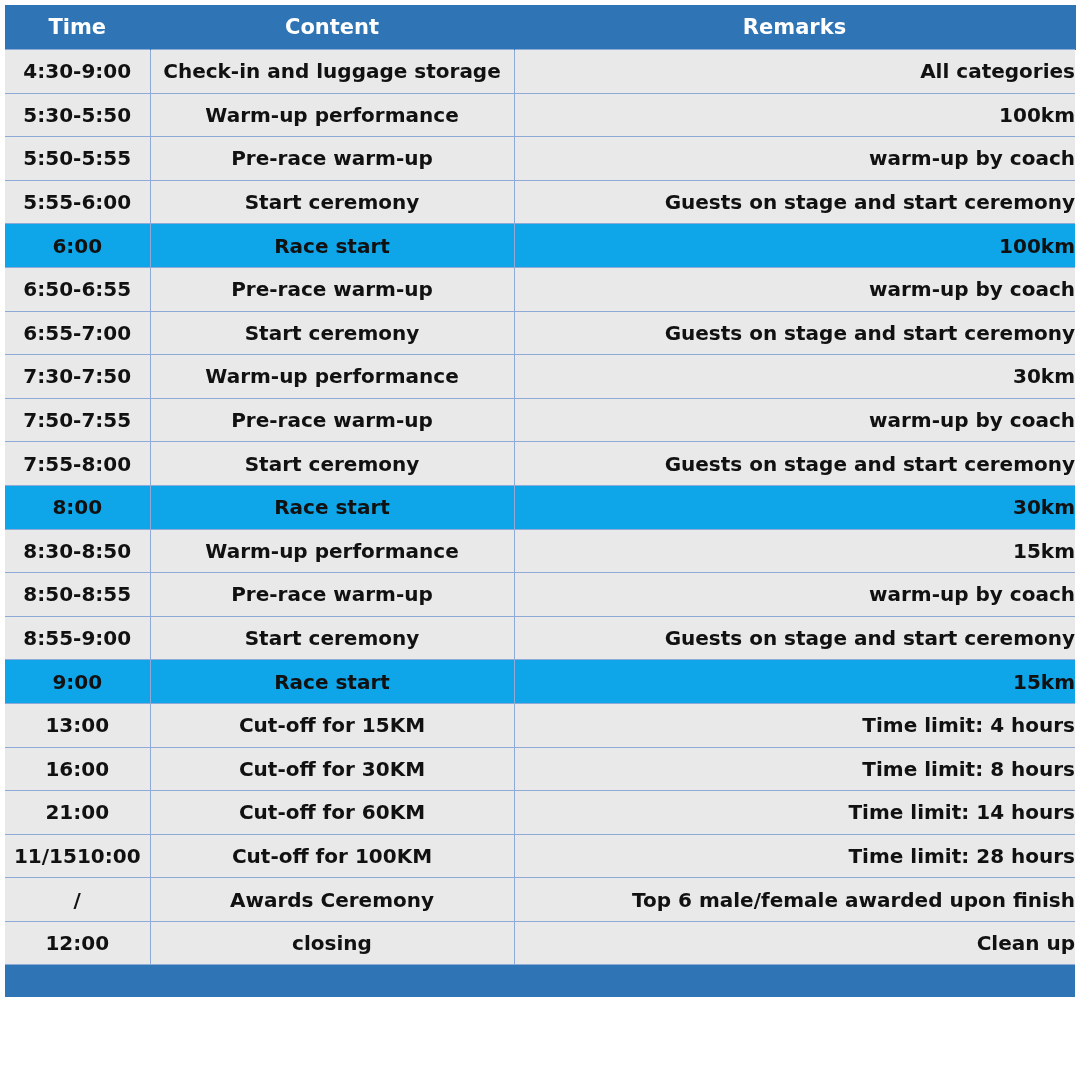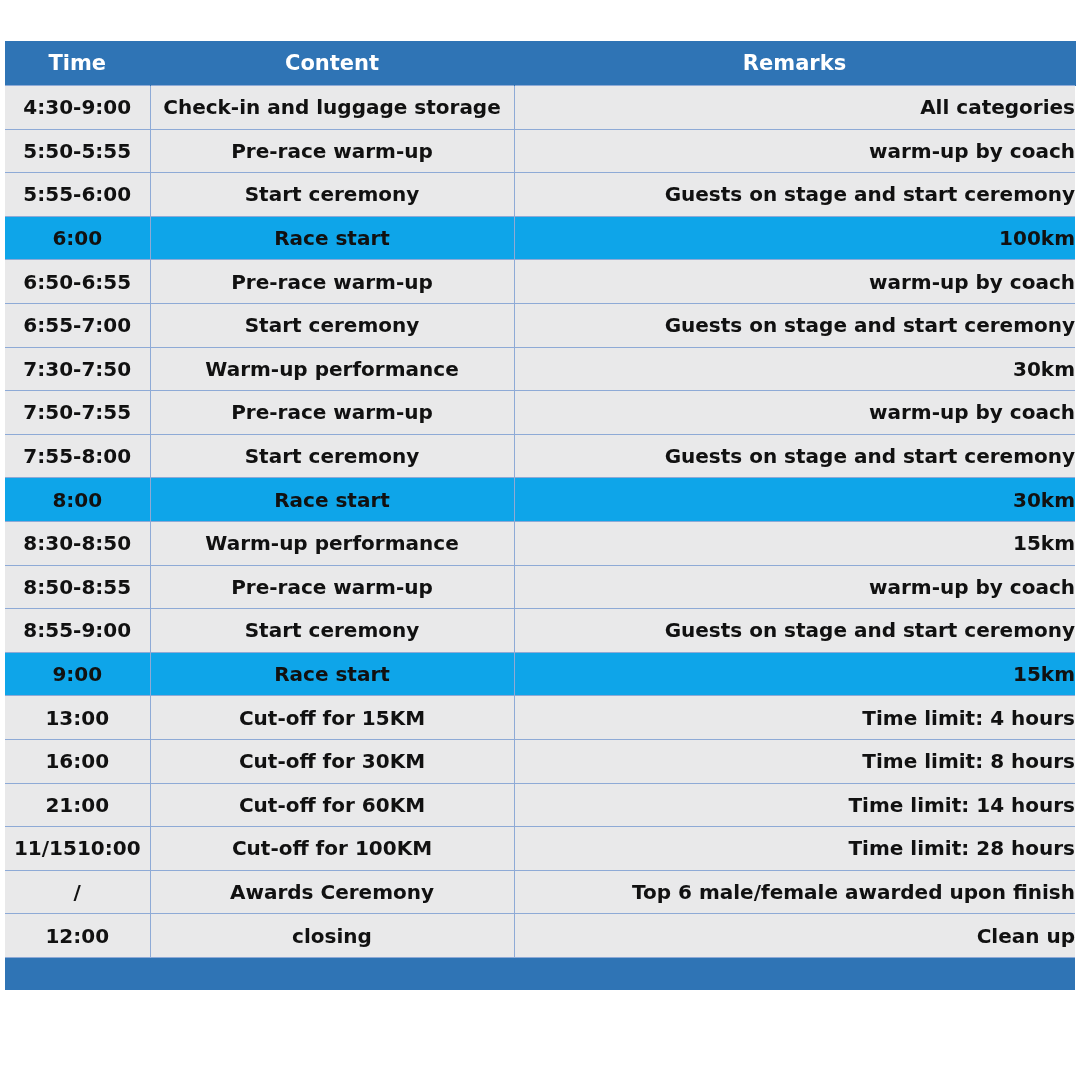--- a/index.html
+++ b/index.html
@@ -1,20 +1,20 @@
 <!DOCTYPE html>
 <html><head>
 <meta charset="utf-8">
 <style>
   html, body { margin: 0; padding: 0; background: #ffffff; }
   body { width: 1080px; height: 1090px; position: relative; font-family: "DejaVu Sans", sans-serif; }
   .sheet {
     position: absolute; left: 5px; top: 5px; width: 1070px;
   }
-  table { border-collapse: collapse; width: 1070px; table-layout: fixed; margin-top: 36px; }
+  table { border-collapse: collapse; width: 1070px; table-layout: fixed; }
   col.c1 { width: 145px; }
   col.c2 { width: 364px; }
   col.c3 { width: 561px; }
   th {
     background: #2f74b5; color: #ffffff; font-weight: bold; font-size: 21px;
     height: 44px; padding: 0; text-align: center; border-right: 1px solid #2f74b5;
   }
   td {
     background: #e9e9ea; color: #111111; font-weight: bold; font-size: 20px;
     height: 42.6px; padding: 0; text-align: center;
@@ -40,20 +40,25 @@
         <th>Time</th>
         <th>Content</th>
         <th>Remarks</th>
       </tr>
     </thead>
     <tbody id="rows">
         <tr>
           <td>4:30-9:00</td>
           <td>Check-in and luggage storage</td>
           <td>All categories</td>
+        </tr>
+        <tr>
+          <td>5:30-5:50</td>
+          <td>Warm-up performance</td>
+          <td>100km</td>
         </tr>
         <tr>
           <td>5:50-5:55</td>
           <td>Pre-race warm-up</td>
           <td>warm-up by coach</td>
         </tr>
         <tr>
           <td>5:55-6:00</td>
           <td>Start ceremony</td>
           <td>Guests on stage and start ceremony</td>

